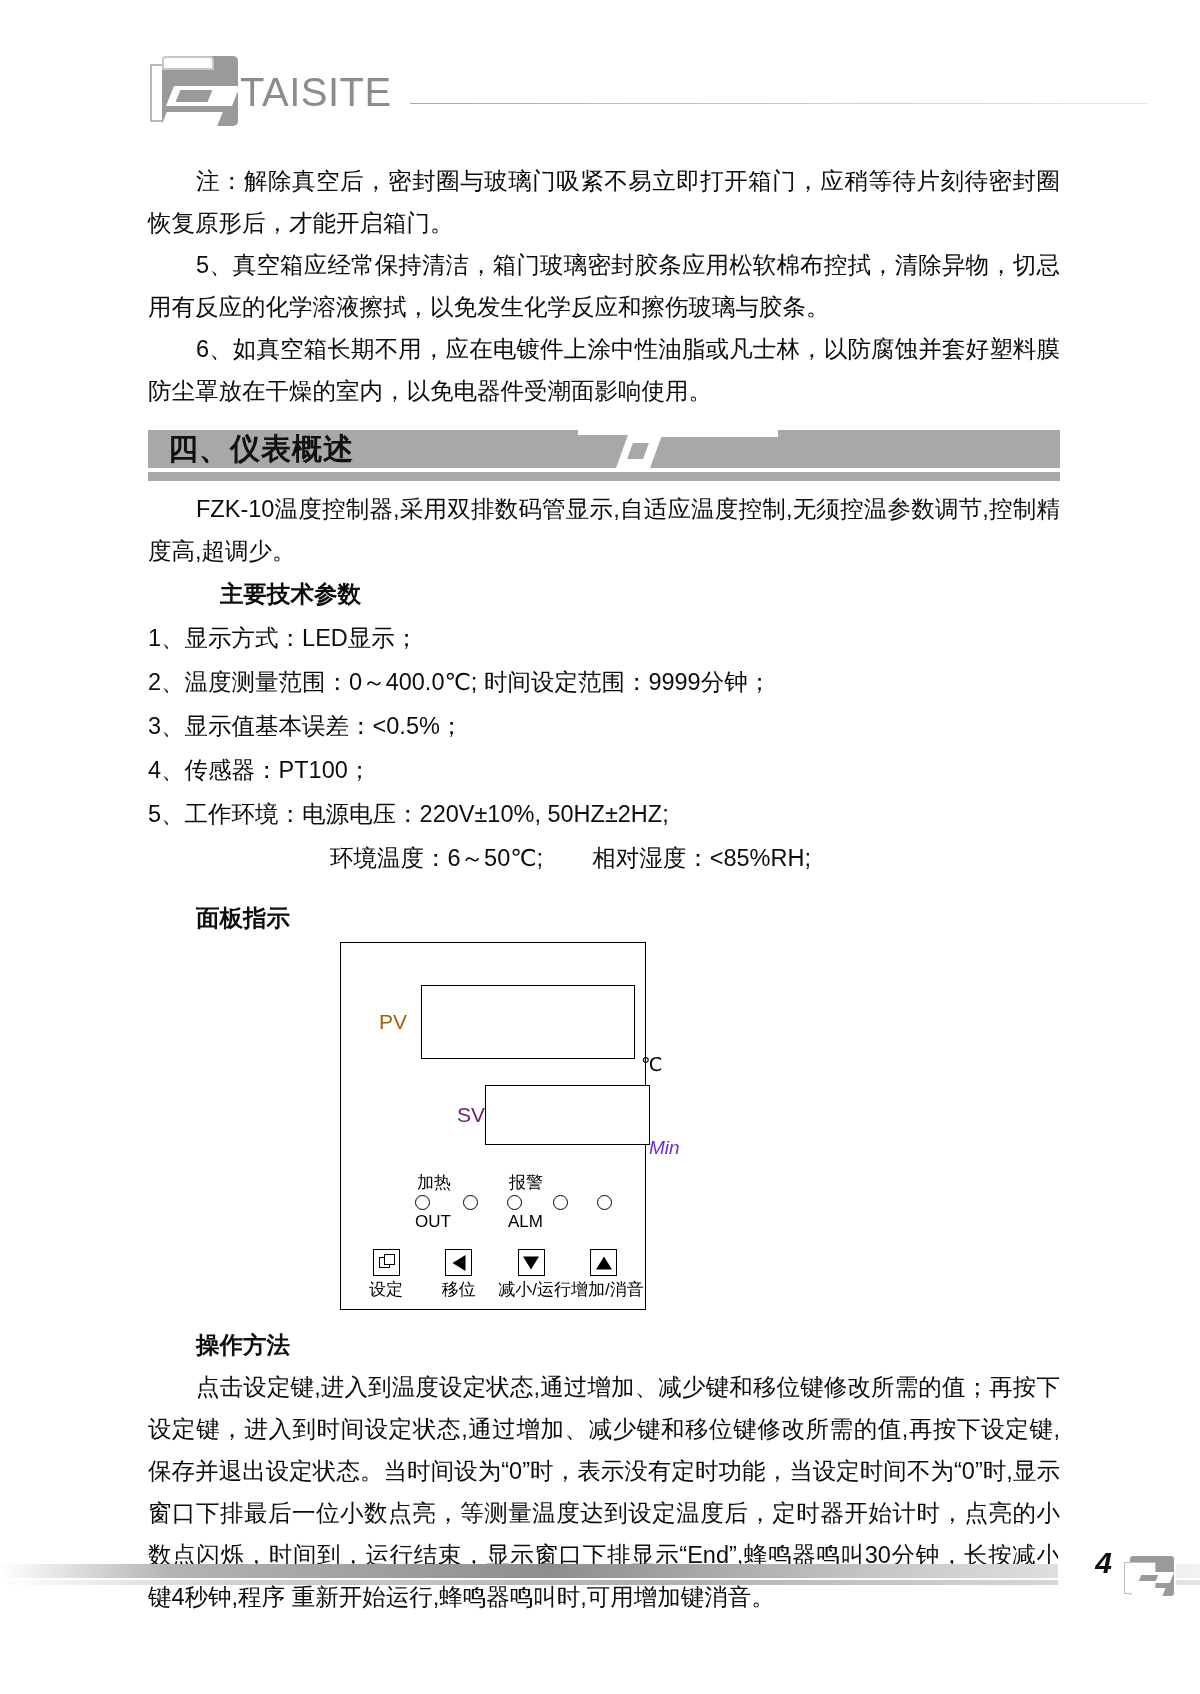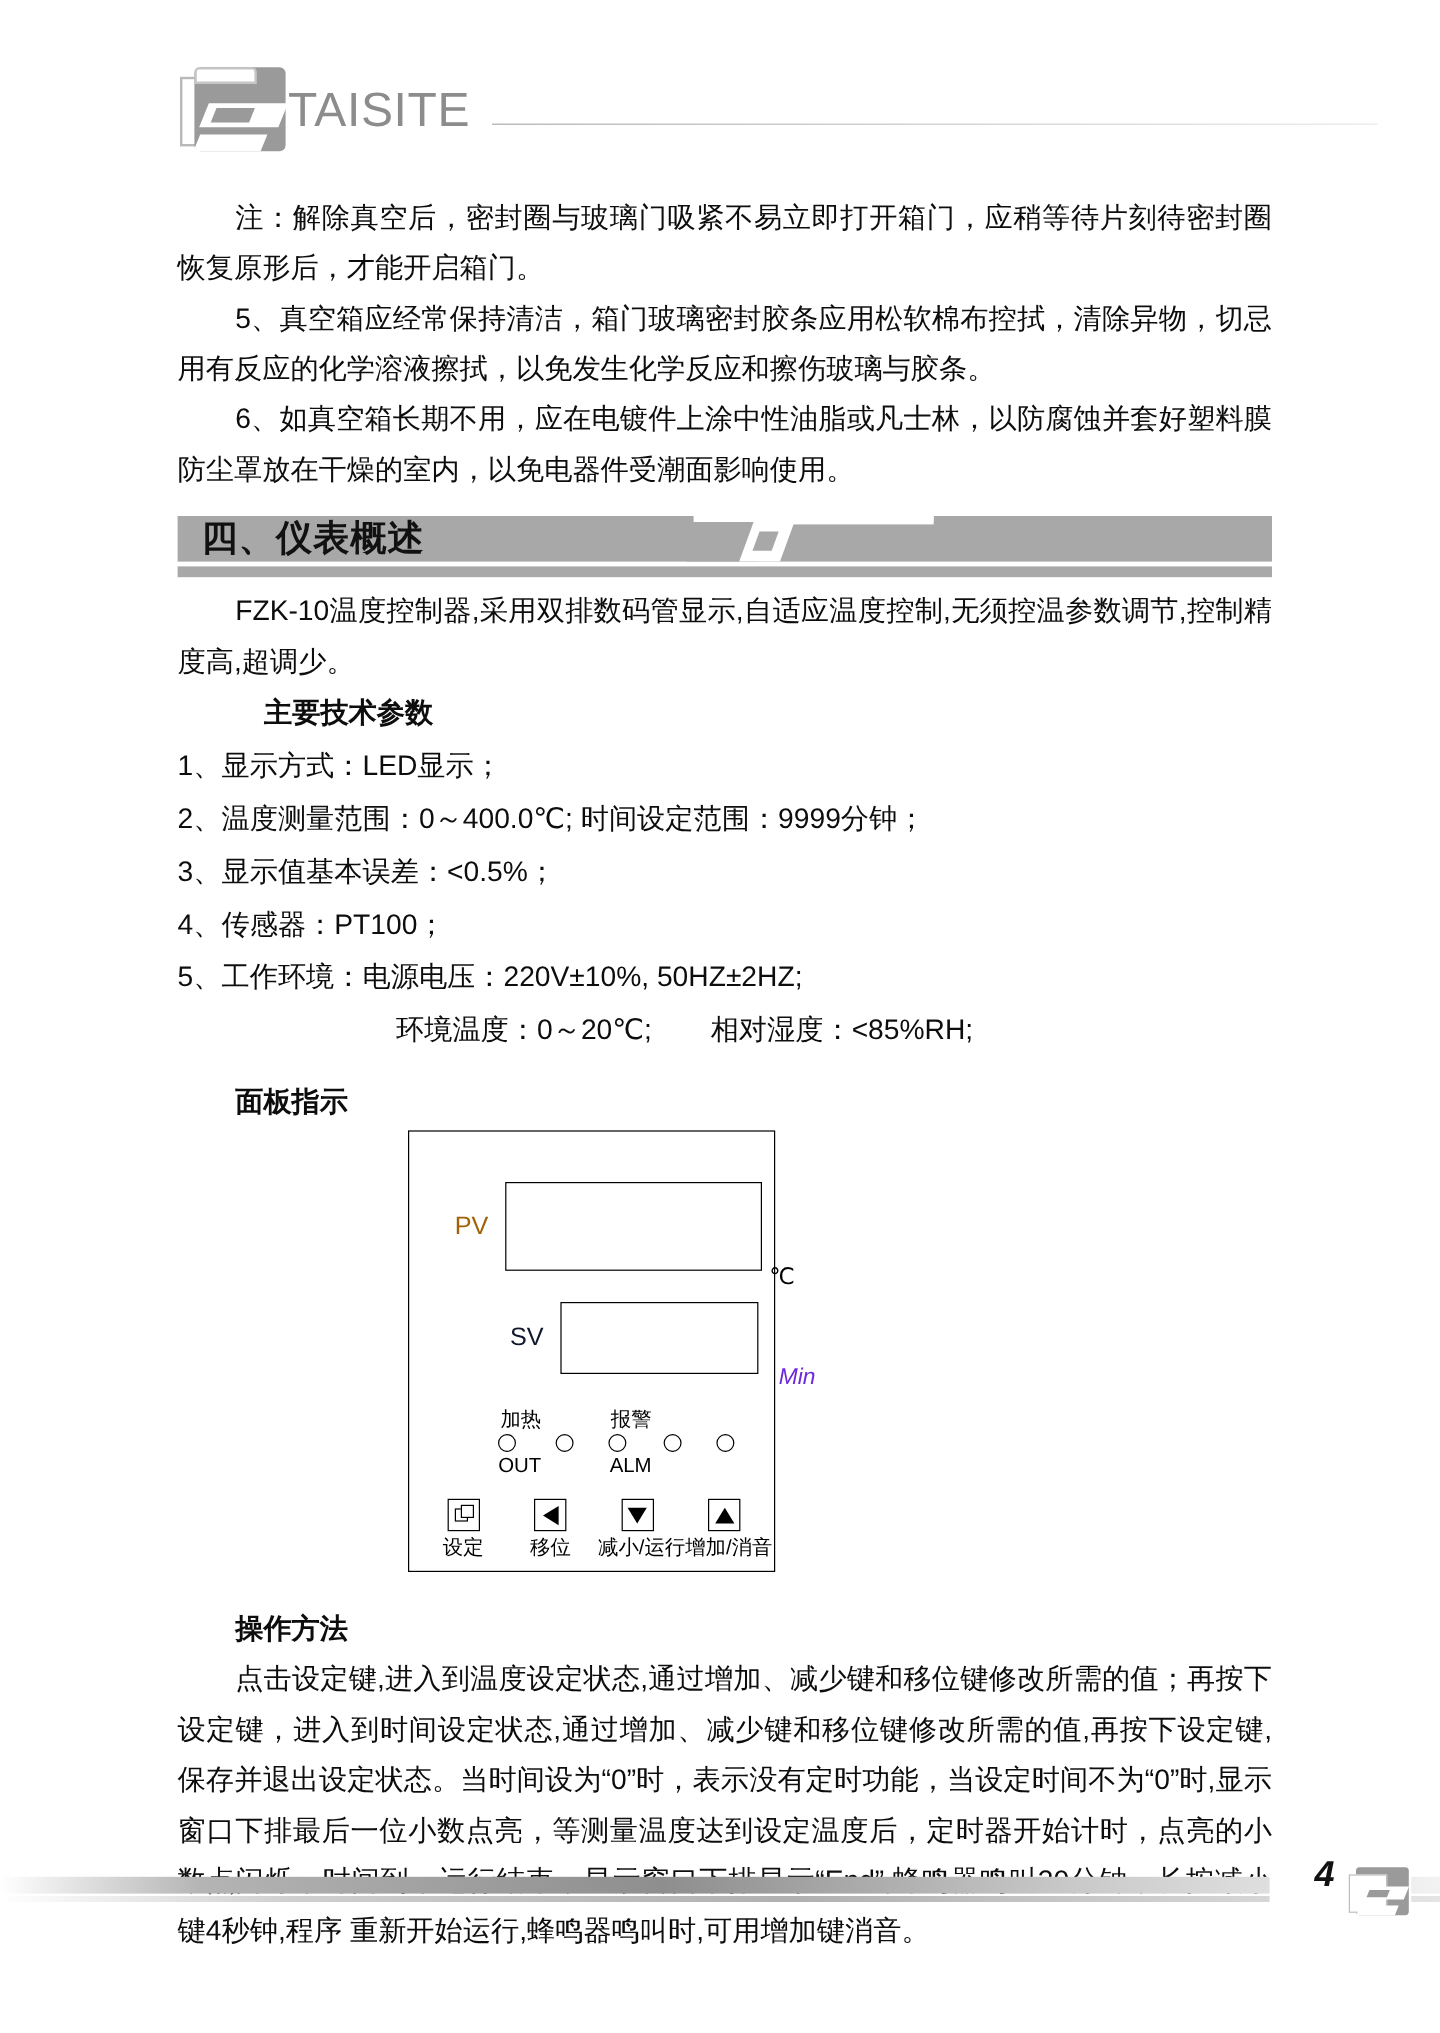--- a/index.html
+++ b/index.html
@@ -239,23 +239,24 @@
     color: #000;
   }
   .sv-row {
     position: absolute;
     left: 84px; top: 142px;
     display: flex;
     align-items: center;
   }
   .sv-row .vlabel {
     font-size: 21px;
-    color: #0f172a;
+    color: #701a75;
     width: 42px;
-    text-align: left;
+    text-align: right;
+    margin-left: 18px;
   }
   .unit-min {
     position: absolute;
     left: 308px; top: 194px;
     font-size: 19px;
     color: #6d28d9;
     font-style: italic;
   }
 
   .leds {
@@ -335,21 +336,21 @@
     white-space: nowrap;
   }
 
   
   .op-heading {
     font-size: 23.5px;
     font-weight: bold;
     line-height: 42px;
     padding-left: 48px;
     color: #0d0d0d;
-    margin-top: 26px;
+    margin-top: 14px;
   }
 
   
   .footer {
     position: absolute;
     left: 0; bottom: 92px;
     width: 1200px;
     height: 52px;
   }
   .footer-band {
@@ -457,21 +458,21 @@
   <p class="body indent">FZK-10温度控制器,采用双排数码管显示,自适应温度控制,无须控温参数调节,控制精度高,超调少。</p>
 
   <div class="spec-heading">主要技术参数</div>
 
   <div class="spec-item">1、显示方式：LED显示；</div>
   <div class="spec-item">2、温度测量范围：0～400.0℃; 时间设定范围：9999分钟；</div>
   <div class="spec-item">3、显示值基本误差：&lt;0.5%；</div>
   <div class="spec-item">4、传感器：PT100；</div>
   <div class="spec-item">5、工作环境：电源电压：220V±10%, 50HZ±2HZ;</div>
   <div class="spec-sub">
-    <span>环境温度：0～20℃;</span>
+    <span>环境温度：6～50℃;</span>
     <span class="gap"></span>
     <span>相对湿度：&lt;85%RH;</span>
   </div>
 
   <div class="panel-label">面板指示</div>
 
   <div class="panel-wrap">
 
     <div class="pv-row">
       <span class="vlabel">PV</span>

